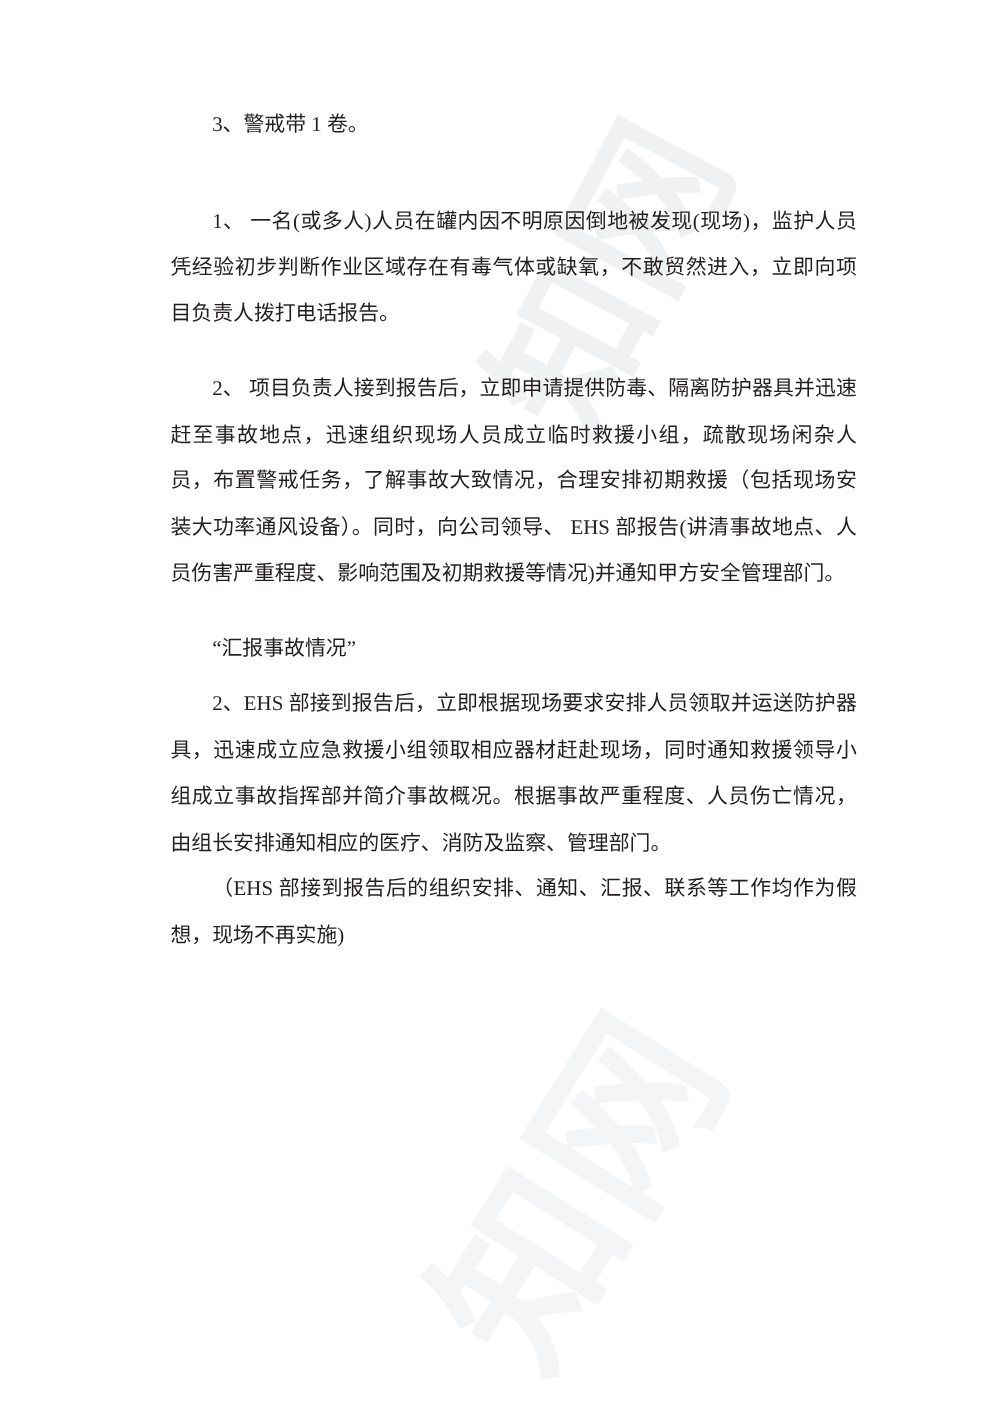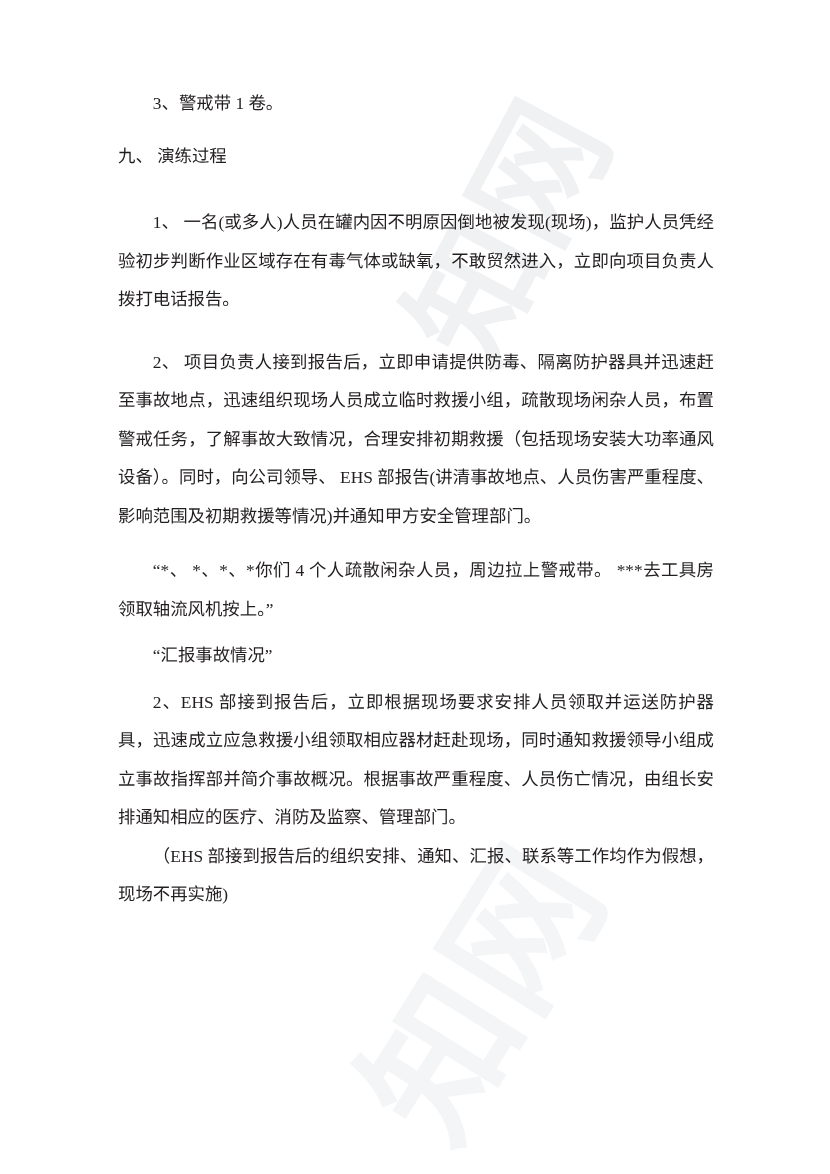--- a/index.html
+++ b/index.html
@@ -67,20 +67,21 @@
     line-height: 38.5px;
     text-align: justify;
     text-justify: inter-ideograph;
     margin: 0;
     word-break: break-all;
   }
 
   
   .indent-2 {
     text-indent: 2em;
+    margin-left: 24px;
   }
 
   .heading {
     font-size: 17.4px;
     line-height: 38.5px;
     margin: 0;
     text-indent: 0;
     white-space: pre;
   }
 
@@ -97,21 +98,20 @@
     <div class="wm wm-mid">知网</div>
     <div class="wm wm-bottom">知网</div>
   </div>
 
   <div class="body-layer">
 
     <p class="para indent-2">3、警戒带 1 卷。</p>
 
     <div class="gap-md"></div>
 
-    <p class="heading">九、 演练过程</p>
 
     <div class="gap-md"></div>
 
 
     <div class="gap-md"></div>
 
     <p class="para indent-2">1、 一名(或多人)人员在罐内因不明原因倒地被发现(现场)，监护人员凭经验初步判断作业区域存在有毒气体或缺氧，不敢贸然进入，立即向项目负责人拨打电话报告。</p>
 
     <div class="gap-sm"></div>
 
@@ -121,21 +121,20 @@
 
     <div class="gap-sm"></div>
 
     <p class="para indent-2">2、 项目负责人接到报告后，立即申请提供防毒、隔离防护器具并迅速赶至事故地点，迅速组织现场人员成立临时救援小组，疏散现场闲杂人员，布置警戒任务，了解事故大致情况，合理安排初期救援（包括现场安装大功率通风设备）。同时，向公司领导、 EHS 部报告(讲清事故地点、人员伤害严重程度、影响范围及初期救援等情况)并通知甲方安全管理部门。</p>
 
     <div class="gap-sm"></div>
 
 
     <div class="gap-sm"></div>
 
-    <p class="para indent-2">“*、 *、*、*你们 4 个人疏散闲杂人员，周边拉上警戒带。 ***去工具房领取轴流风机按上。”</p>
 
     <div class="gap-sm"></div>
 
     <p class="para indent-2">“汇报事故情况”</p>
 
     <div class="gap-sm"></div>
 
     <p class="para indent-2">2、EHS 部接到报告后，立即根据现场要求安排人员领取并运送防护器具，迅速成立应急救援小组领取相应器材赶赴现场，同时通知救援领导小组成立事故指挥部并简介事故概况。根据事故严重程度、人员伤亡情况，由组长安排通知相应的医疗、消防及监察、管理部门。</p>
 
     <p class="para indent-2">（EHS 部接到报告后的组织安排、通知、汇报、联系等工作均作为假想，现场不再实施)</p>

